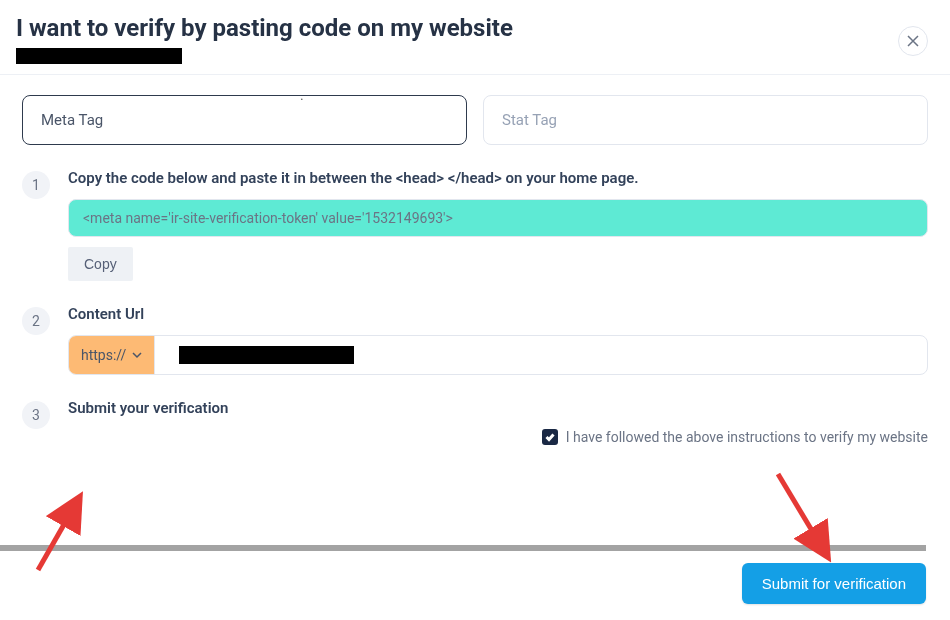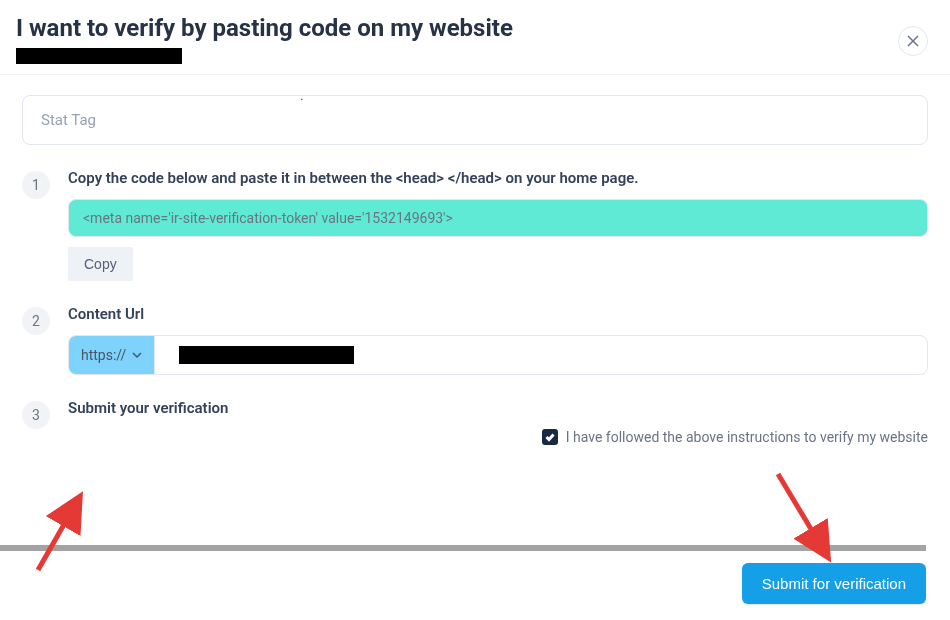--- a/index.html
+++ b/index.html
@@ -141,21 +141,21 @@
   }
   .proto {
     display: flex;
     align-items: center;
     gap: 6px;
     padding: 0 12px;
     border-right: 1px solid #e2e6ee;
     font-size: 14px;
     color: #4a5568;
     cursor: pointer;
-    background:#7dd3fc;
+    background:#fdba74;
   }
   .proto svg { width: 10px; height: 10px; }
   .url-input {
     flex: 1;
     display: flex;
     align-items: center;
     padding: 0 16px;
   }
   .url-redact {
     width: 175px;
@@ -223,20 +223,23 @@
     <div class="redact-bar"></div>
     <button class="close-btn">
       <svg viewBox="0 0 12 12">
           <path d="M1 1 L11 11 M11 1 L1 11" stroke="#6b7485" stroke-width="1.5" fill="none"></path>
         </svg>
     </button>
   </div>
 
   <div class="tabs">
     <span class="dot-row">.</span>
+    <div class="tab active">
+      <span>Meta Tag</span>
+    </div>
     <div class="tab inactive">
       <span>Stat Tag</span>
     </div>
   </div>
 
   <div class="steps">
 
     <div class="step">
       <div class="step-num">1</div>
       <div class="step-body">

